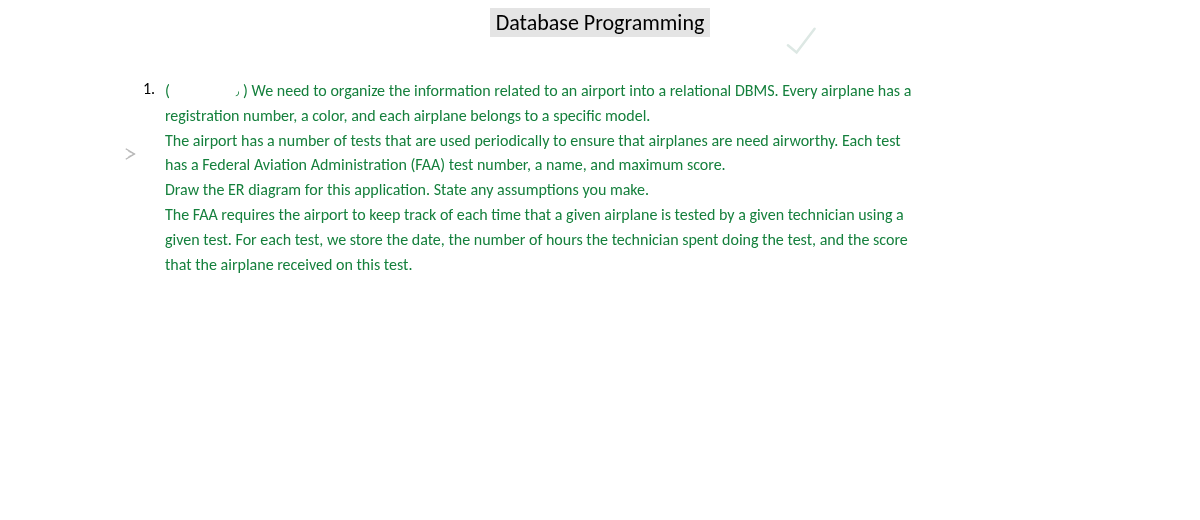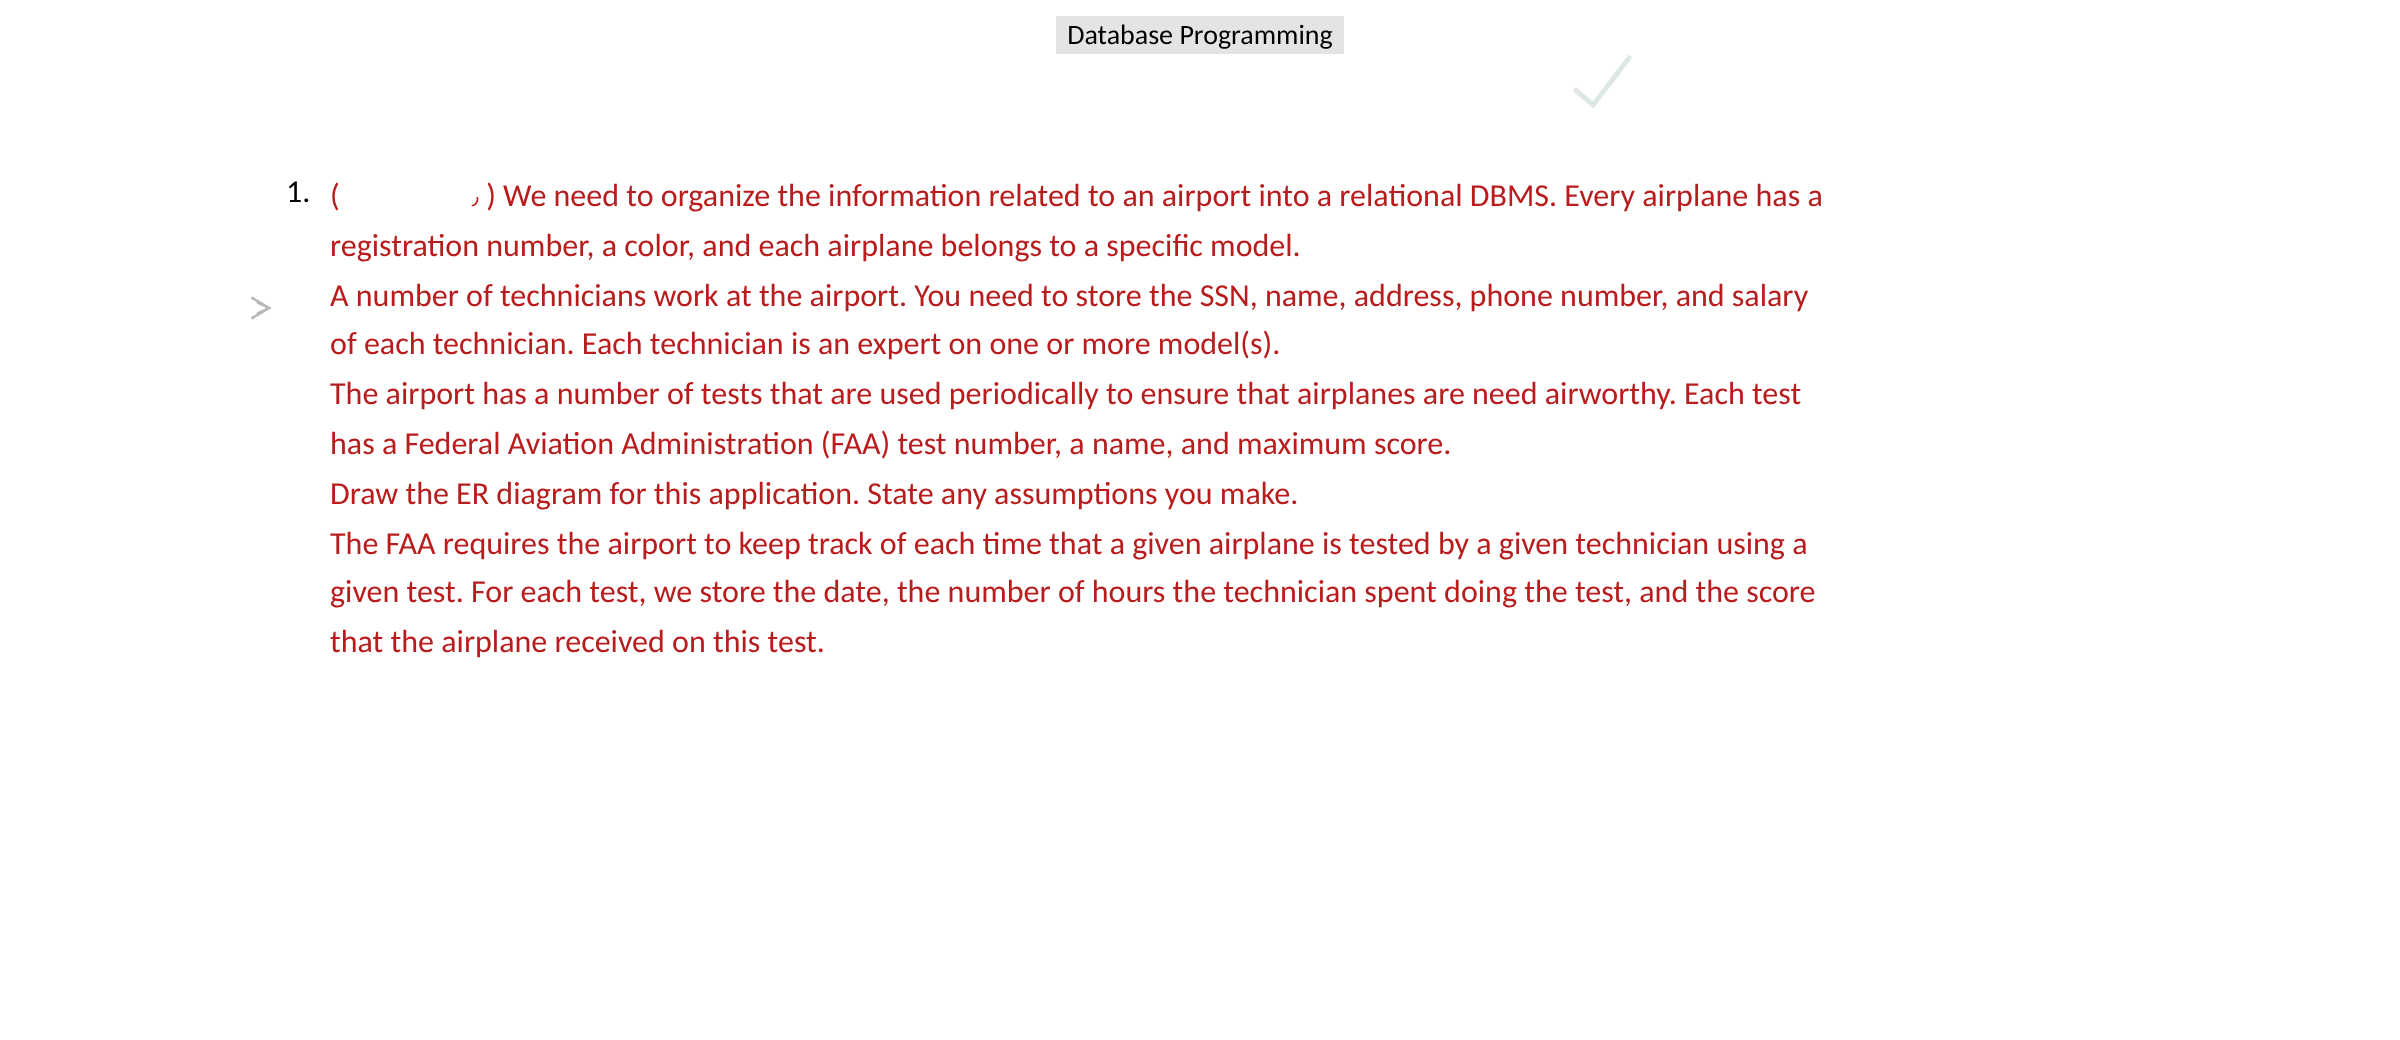--- a/index.html
+++ b/index.html
@@ -14,23 +14,23 @@
       height: 520px;
       position: relative;
       color: #000000;
     }
     .page-container {
       padding: 8px 0 0 0;
       position: relative;
     }
     .title {
       text-align: center;
-      font-size: 14px;
+      font-size: 22px;
       font-weight: 400;
-      margin-bottom: 60px;
+      margin-bottom: 42px;
       position: relative;
     }
     .title-highlight {
       background-color: #e4e4e4;
       padding: 1px 6px;
       display: inline-block;
     }
     .checkmark {
       position: absolute;
       right: 380px;
@@ -46,21 +46,21 @@
     }
     .list-number {
       position: absolute;
       left: -22px;
       top: 0;
       font-size: 16px;
     }
     .question-body {
       font-size: 16px;
       line-height: 1.55;
-      color: #b91c1c;
+      color: #15803d;
     }
     .question-body p {
       margin: 0;
     }
     .paren-marker {
       display: inline;
     }
     .paren-gap {
       display: inline-block;
       width: 66px;
@@ -103,19 +103,18 @@
       <path d="M 5 5 L 12 8 L 5 11" stroke="#b8b8b8" stroke-width="1" fill="none"></path>
     </svg>
   </div>
 
   <div class="content-area">
     <span class="list-number">1.</span>
     <div class="question-body">
       <p>
         <span class="paren-marker">(</span><span class="paren-gap"></span><span class="small-arabic">٫</span> <span>)</span> <span>We need to organize the information related to an airport into a relational DBMS. Every airplane has a registration number, a color, and each airplane belongs to a specific model.</span>
       </p>
-      <p>A number of technicians work at the airport. You need to store the SSN, name, address, phone number, and salary of each technician. Each technician is an expert on one or more model(s).</p>
       <p>The airport has a number of tests that are used periodically to ensure that airplanes are need airworthy. Each test has a Federal Aviation Administration (FAA) test number, a name, and maximum score.</p>
       <p>Draw the ER diagram for this application. State any assumptions you make.</p>
       <p>The FAA requires the airport to keep track of each time that a given airplane is tested by a given technician using a given test. For each test, we store the date, the number of hours the technician spent doing the test, and the score that the airplane received on this test.</p>
     </div>
   </div>
 </div>
 
 </body></html>

